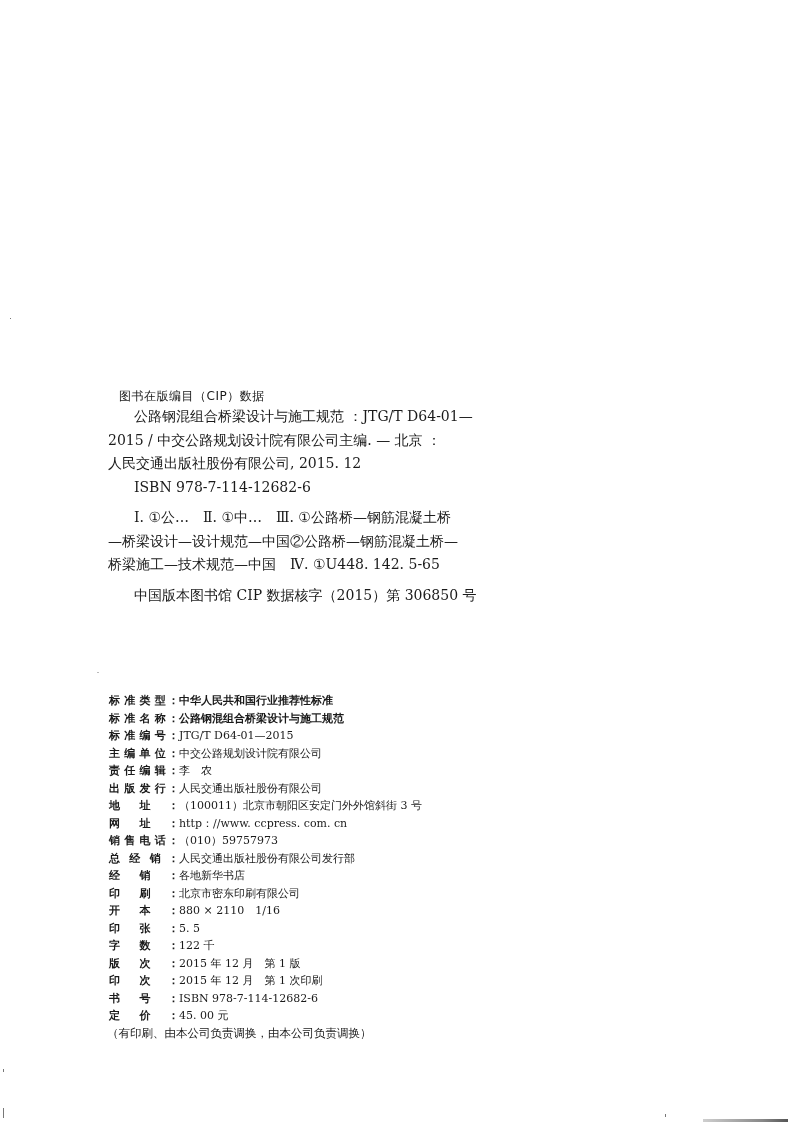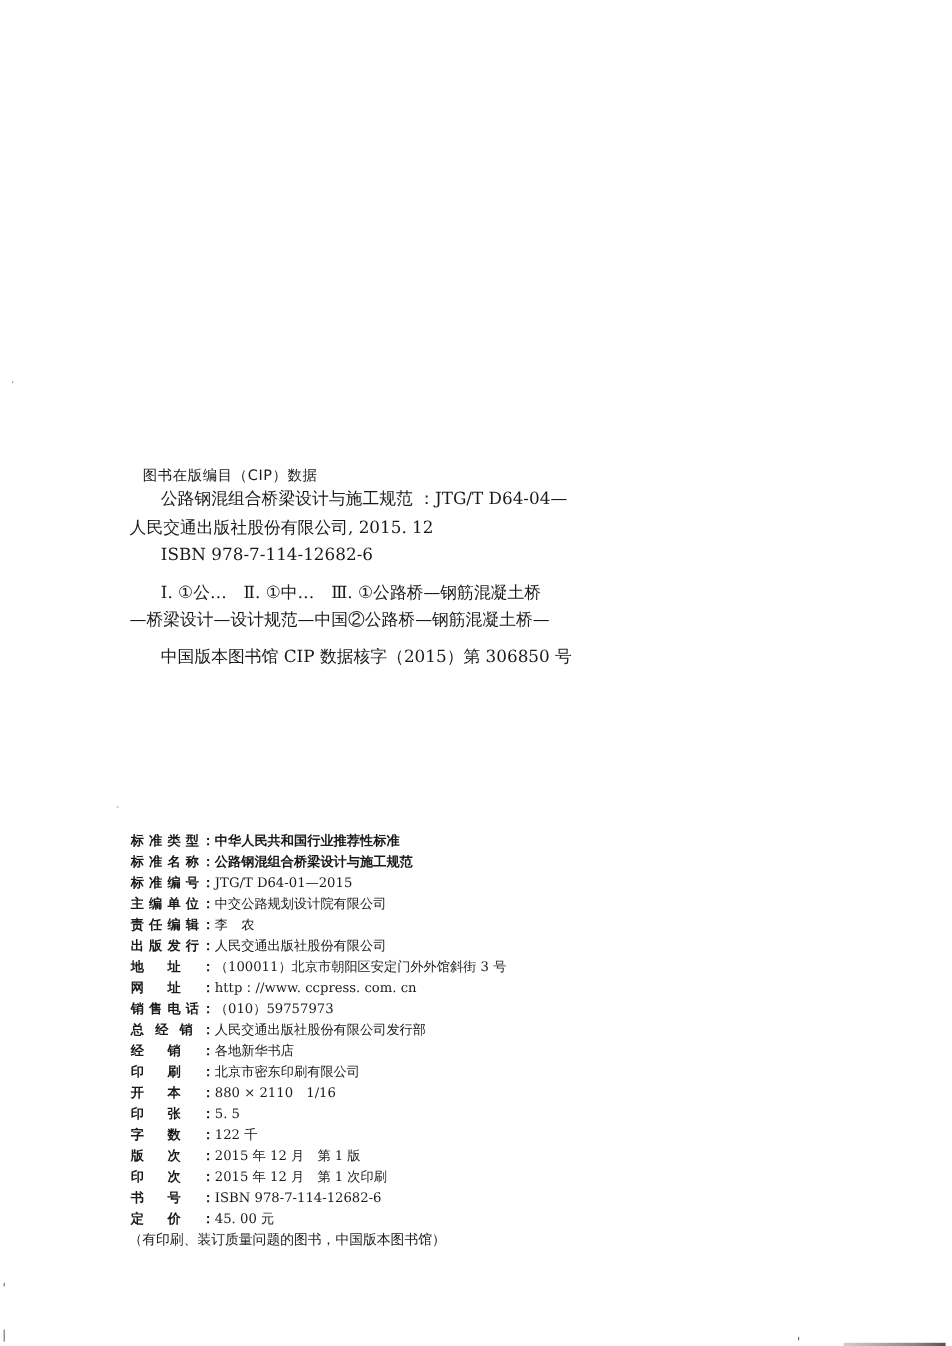--- a/index.html
+++ b/index.html
@@ -40,25 +40,27 @@
     }
   </style>
 </head>
 <body>
 
 <div class="page">
 
   <div class="cip-title">图书在版编目（CIP）数据</div>
 
   <div class="cip-body">
-    <p class="indent">公路钢混组合桥梁设计与施工规范 ：JTG/T D64-04—</p>
+    <p class="indent">公路钢混组合桥梁设计与施工规范 ：JTG/T D64-01—</p>
+    <p>2015 / 中交公路规划设计院有限公司主编. — 北京 ：</p>
     <p>人民交通出版社股份有限公司, 2015. 12</p>
     <p class="indent">ISBN 978-7-114-12682-6</p>
     <p class="indent gap">Ⅰ. ①公…　Ⅱ. ①中…　Ⅲ. ①公路桥—钢筋混凝土桥</p>
     <p>—桥梁设计—设计规范—中国②公路桥—钢筋混凝土桥—</p>
+    <p>桥梁施工—技术规范—中国　Ⅳ. ①U448. 142. 5-65</p>
     <p class="indent gap">中国版本图书馆 CIP 数据核字（2015）第 306850 号</p>
   </div>
 
   <div class="info" id="info">
       <div class="row">
         <span class="label">
           <span class="ch">标</span>
           <span class="ch">准</span>
           <span class="ch">类</span>
           <span class="ch">型</span>
@@ -216,21 +218,21 @@
         <span class="value">ISBN 978-7-114-12682-6</span>
       </div>
       <div class="row">
         <span class="label">
           <span class="ch">定</span>
           <span class="ch">价</span>
           <span class="colon">：</span>
         </span>
         <span class="value">45. 00 元</span>
       </div>
-      <div class="footnote">（有印刷、装订质量问题的图书，中国版本图书馆）</div>
+      <div class="footnote">（有印刷、由本公司负责调换，由本公司负责调换）</div>
     </div>
 
   <div class="speck" style="left:10px;top:318px;width:1px;height:1px;"></div>
   <div class="speck" style="left:3px;top:1069px;width:1px;height:3px;"></div>
   <div class="speck" style="left:3px;top:1108px;width:1px;height:10px;"></div>
   <div class="speck" style="left:665px;top:1114px;width:1px;height:3px;"></div>
   <div class="speck" style="left:97px;top:672px;width:2px;height:1px;background:#bbb;"></div>
   <div class="scan-bar"></div>
 </div>
 

